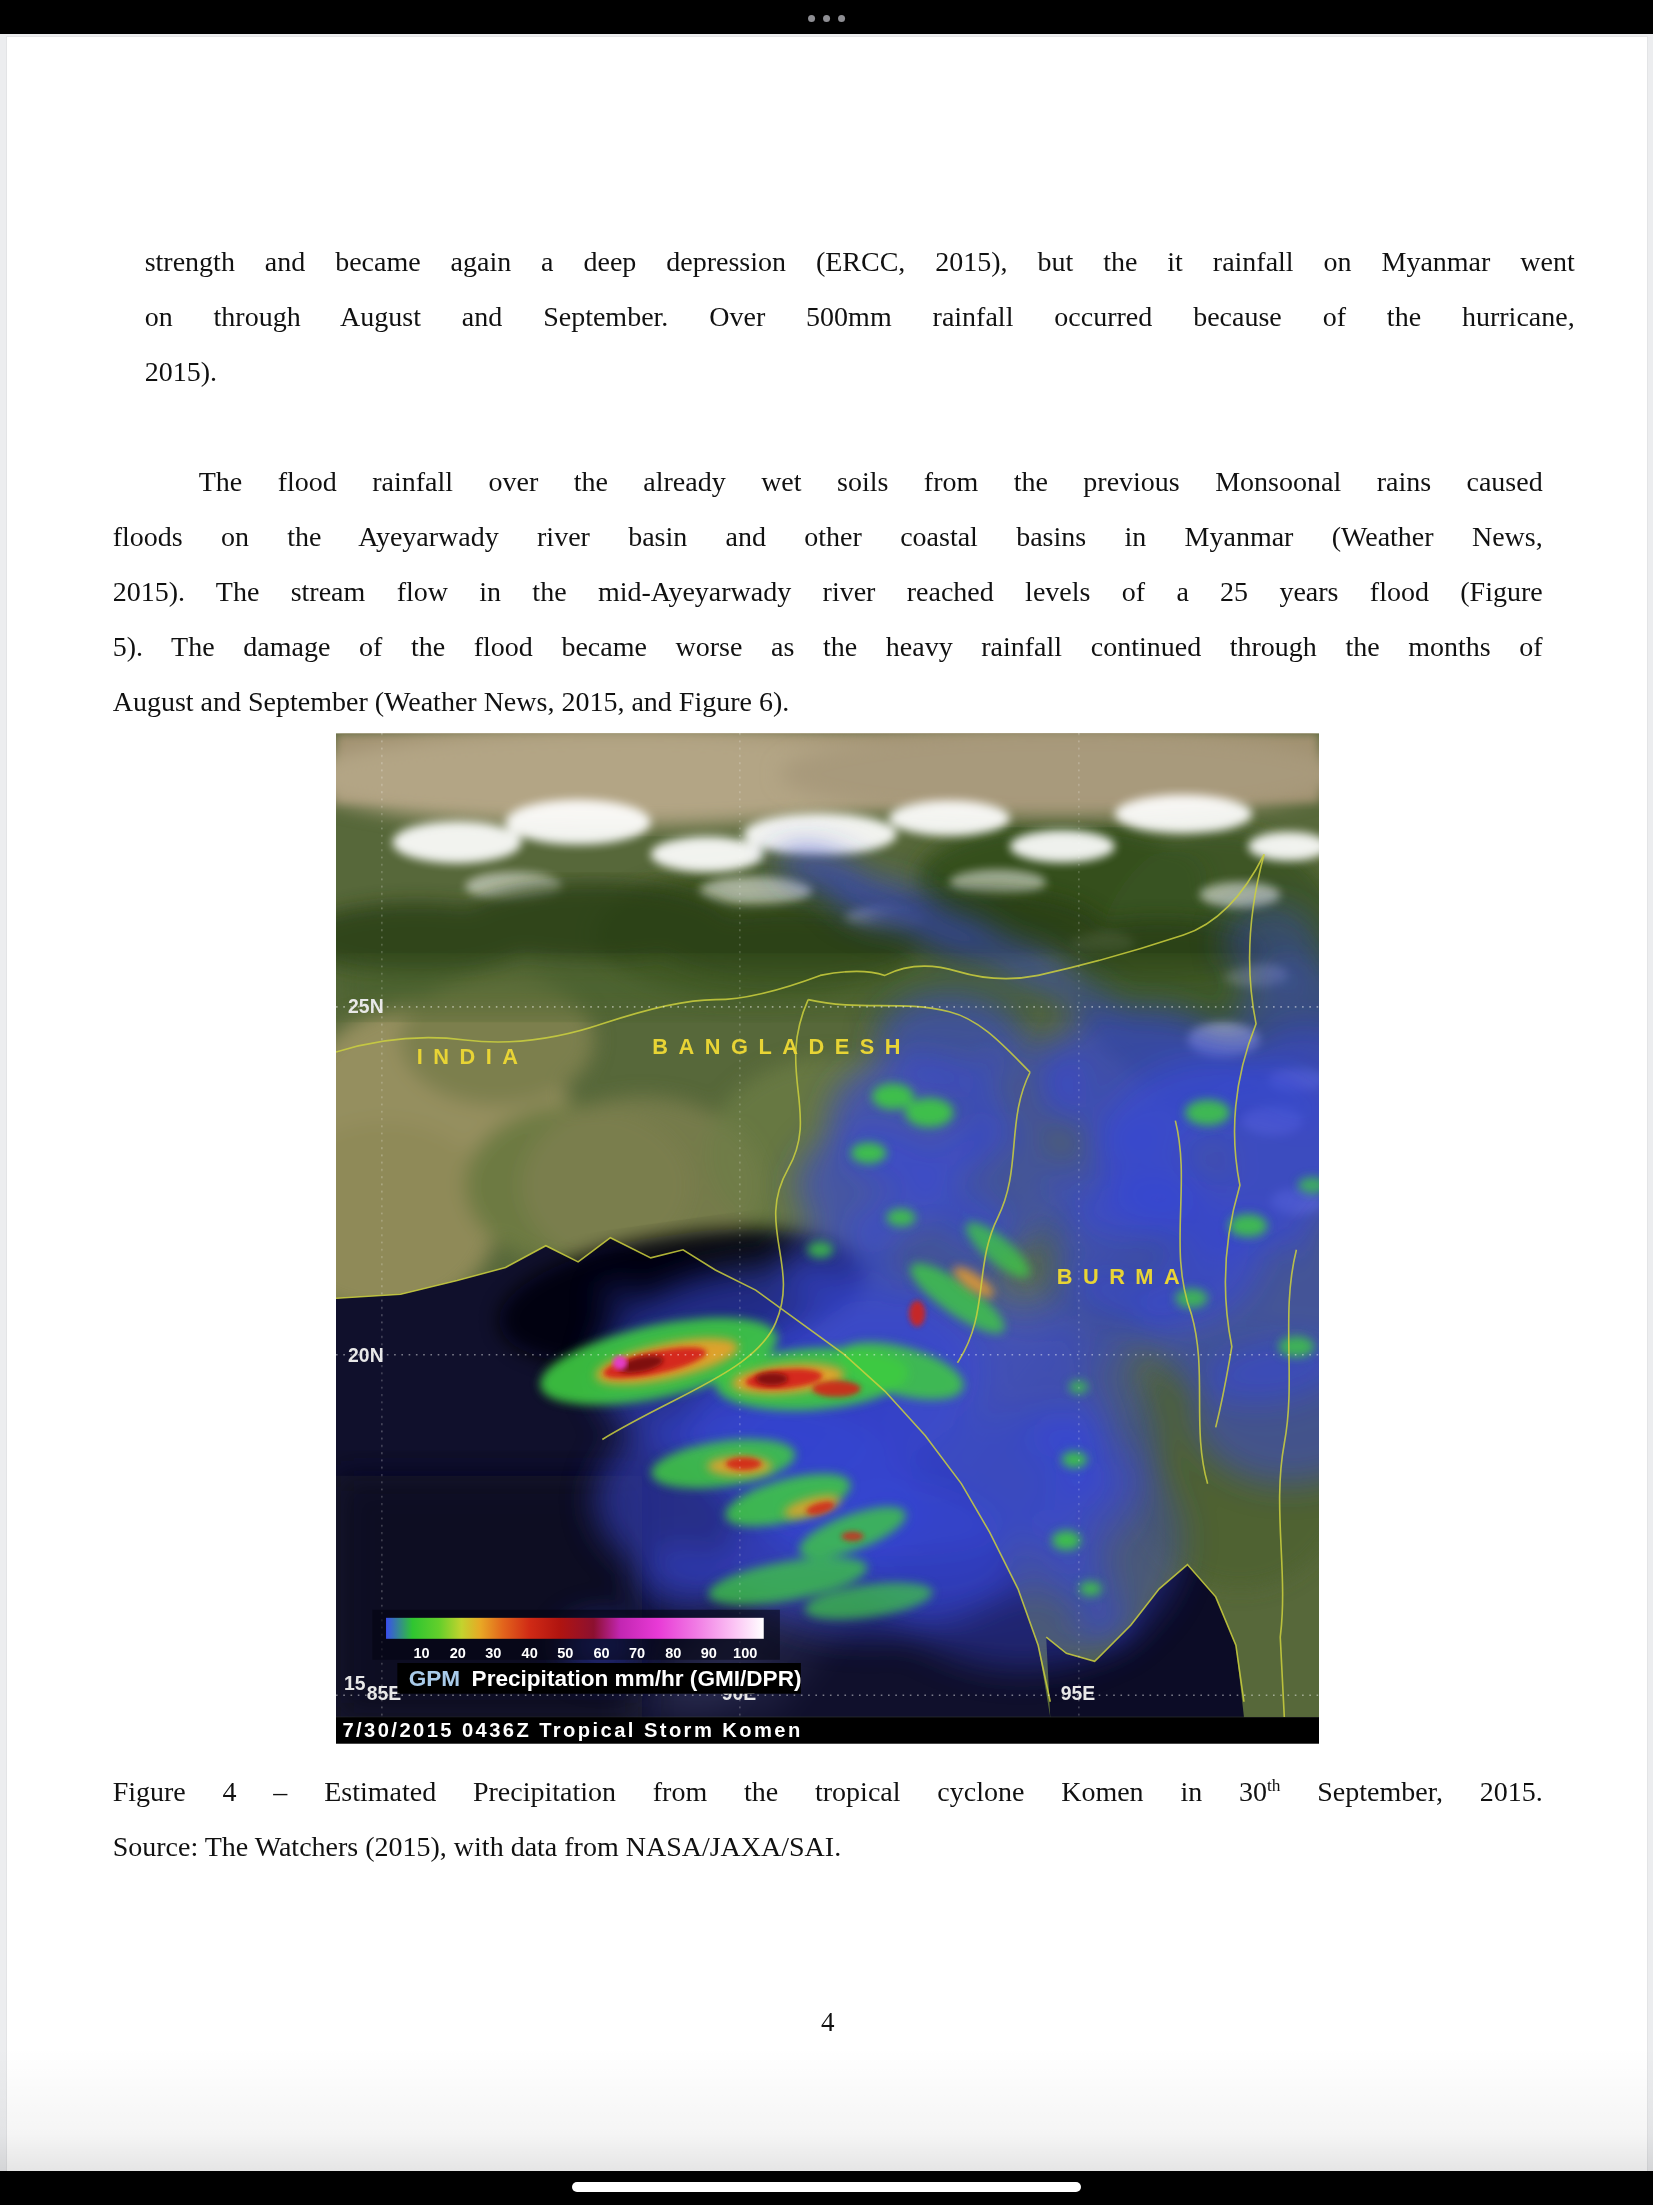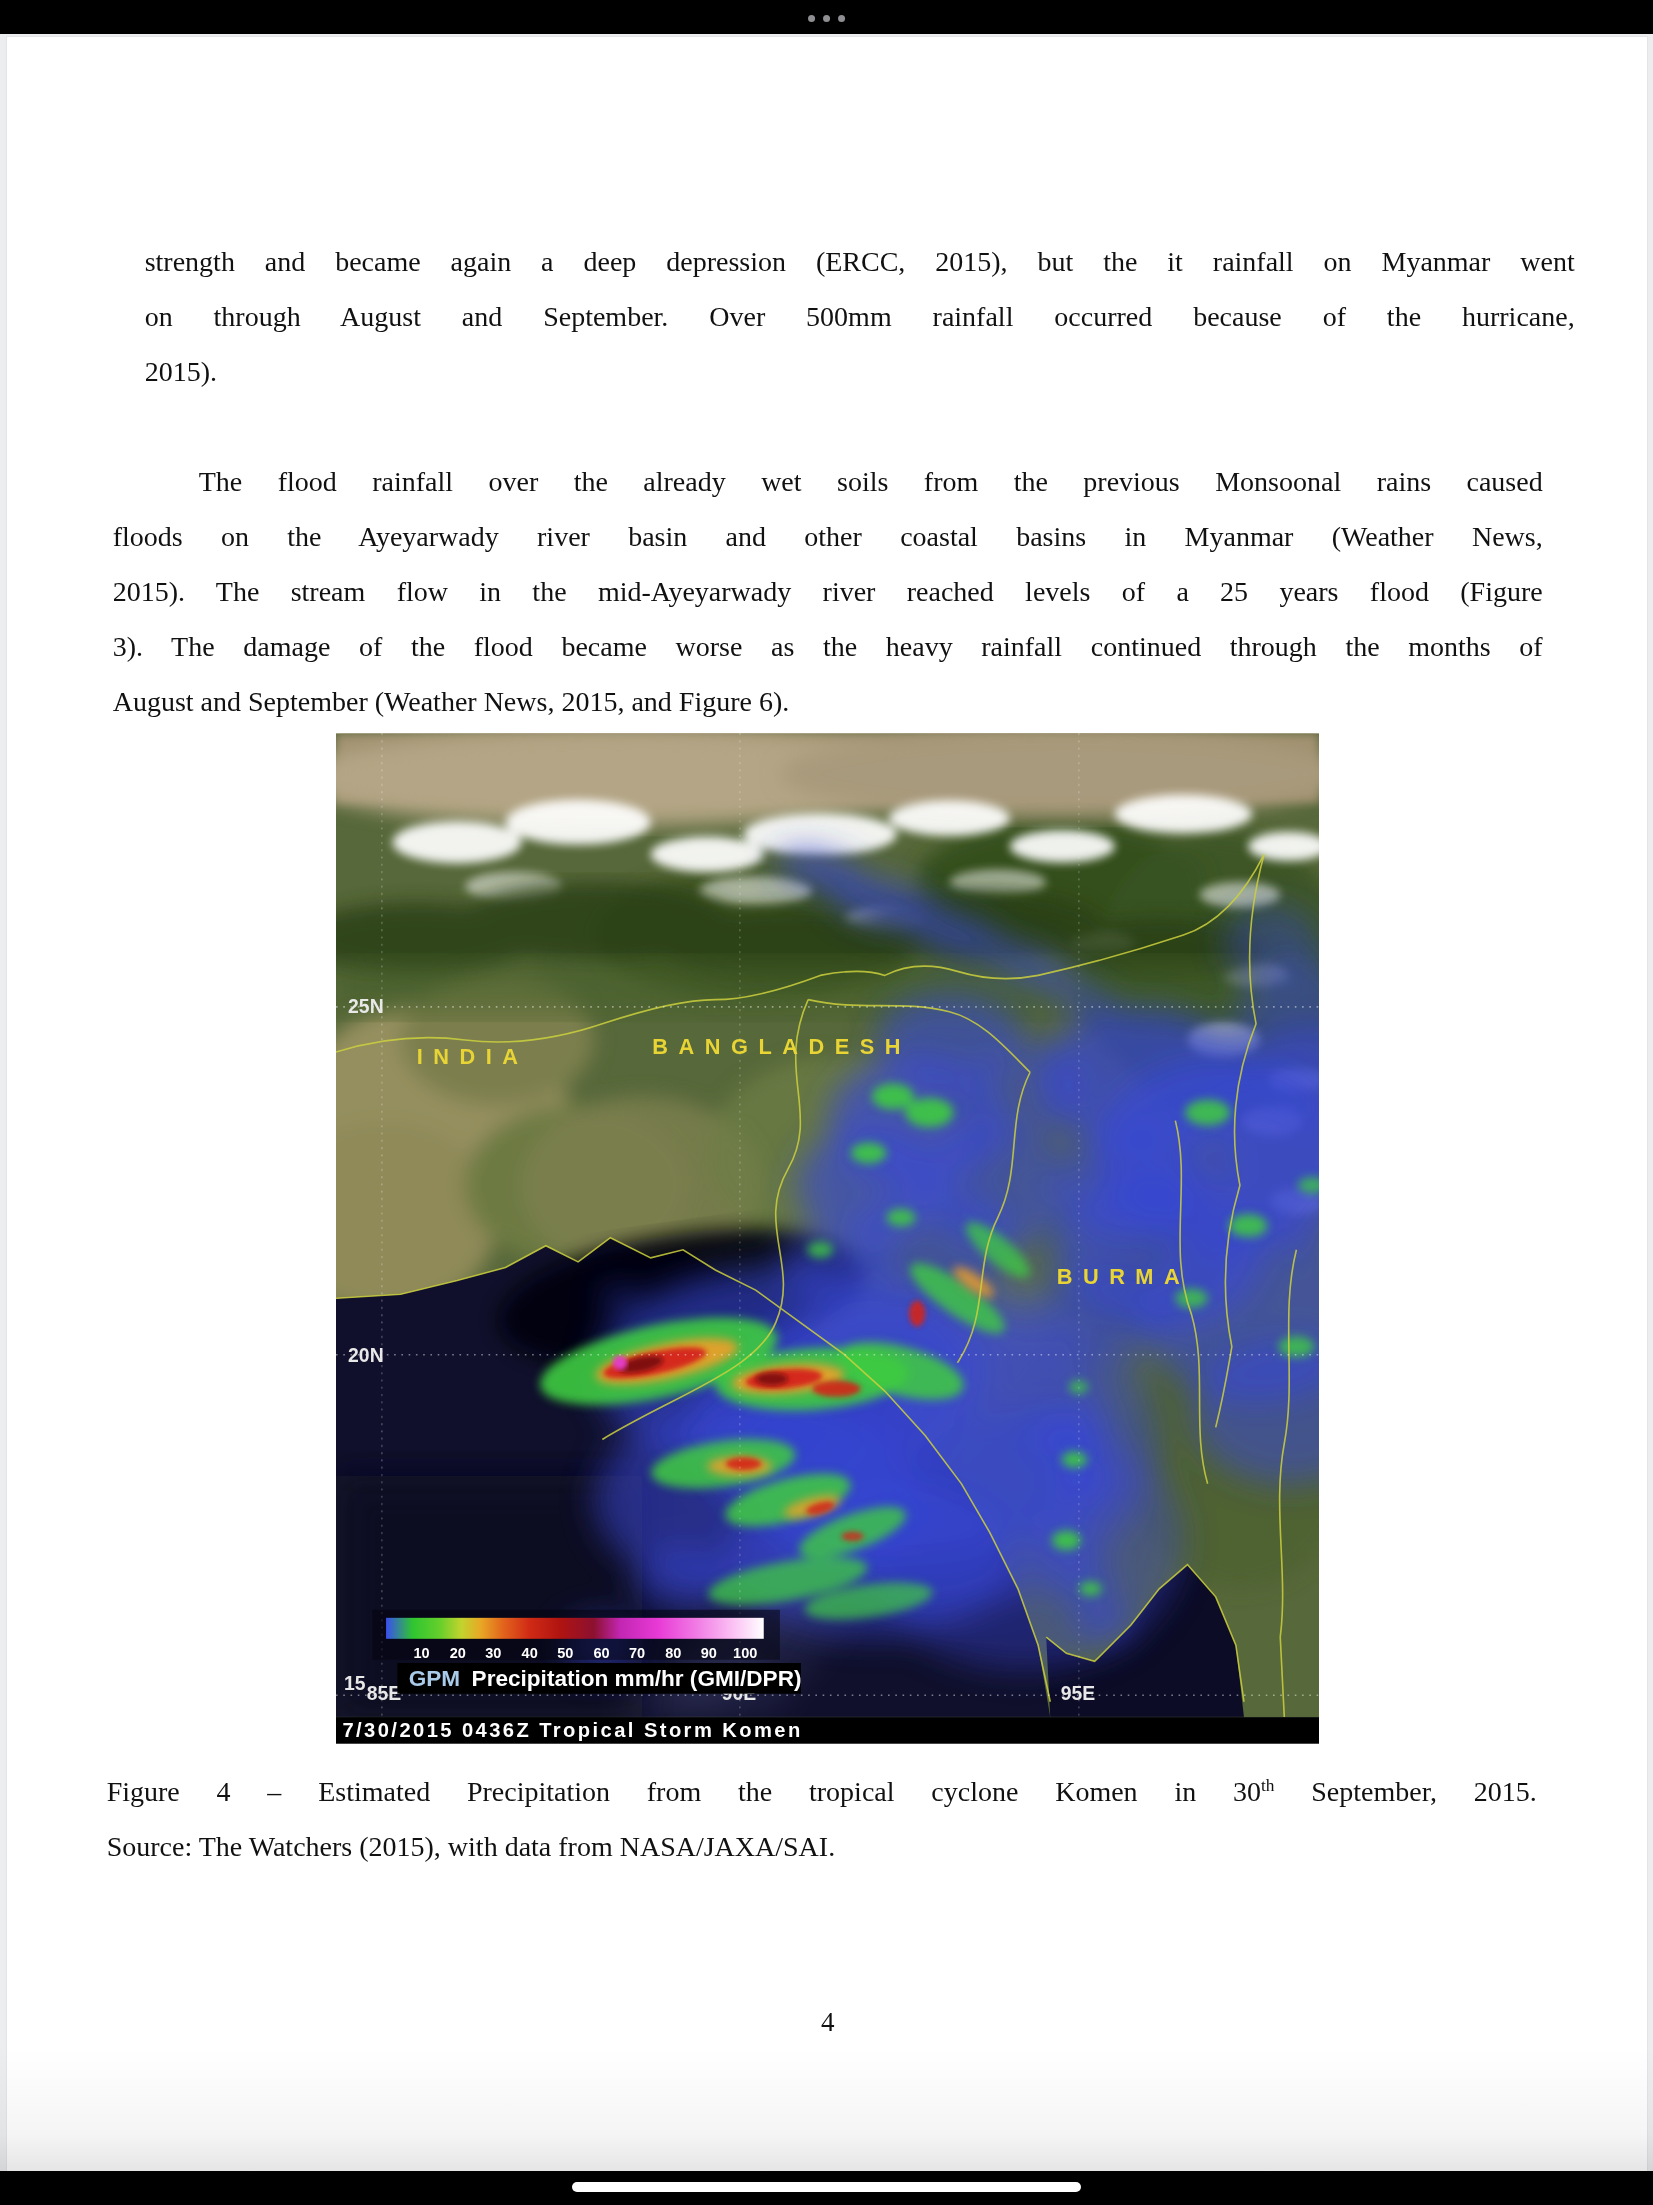--- a/index.html
+++ b/index.html
@@ -15,21 +15,21 @@
   .bodytext{position:absolute;left:106px;width:1430px;font-size:28px;color:#111;}
   .pline{height:55px;line-height:55px;text-align:justify;text-align-last:justify;white-space:nowrap;}
   .pline.last{text-align-last:left;}
   .pline.indent{text-indent:86px;}
   #para1{top:197px;margin-left:32px;}
   #para2{top:417px;}
   
   #figure{position:absolute;left:329px;top:696px;width:983px;height:1011px;}
   #figure svg{display:block;}
   
-  #caption{position:absolute;left:100px;top:1727px;width:1430px;font-size:28px;color:#111;}
+  #caption{position:absolute;left:106px;top:1727px;width:1430px;font-size:28px;color:#111;}
   #caption .cap1{height:55px;line-height:55px;text-align:justify;text-align-last:justify;white-space:nowrap;}
   #caption .cap2{height:55px;line-height:55px;text-align:left;}
   sup.sp{font-size:0.62em;vertical-align:super;line-height:0;}
   
   #pagenum{position:absolute;left:0;top:1970px;width:1642px;text-align:center;font-size:27px;color:#111;}
   
   #edgefade{position:absolute;left:0;top:2047px;width:1653px;height:124px;
             background:linear-gradient(to bottom,rgba(0,0,0,0) 0%,rgba(0,0,0,0.04) 70%,rgba(0,0,0,0.10) 100%);z-index:25;}
   #homebar{position:absolute;left:0;top:2171px;width:1653px;height:34px;background:#000;z-index:30;}
   #homepill{position:absolute;left:572px;top:10.5px;width:509px;height:10.5px;border-radius:5.7px;background:#fff;}
@@ -59,21 +59,21 @@
     <div id="para1" class="bodytext">
       <div class="pline">strength and became again a deep depression (ERCC, 2015), but the it rainfall on Myanmar went</div>
       <div class="pline">on through August and September. Over 500mm rainfall occurred because of the hurricane,</div>
       <div class="pline last">2015).</div>
     </div>
 
     <div id="para2" class="bodytext">
       <div class="pline indent">The flood rainfall over the already wet soils from the previous Monsoonal rains caused</div>
       <div class="pline">floods on the Ayeyarwady river basin and other coastal basins in Myanmar (Weather News,</div>
       <div class="pline">2015). The stream flow in the mid-Ayeyarwady river reached levels of a 25 years flood (Figure</div>
-      <div class="pline">3). The damage of the flood became worse as the heavy rainfall continued through the months of</div>
+      <div class="pline">5). The damage of the flood became worse as the heavy rainfall continued through the months of</div>
       <div class="pline last">August and September (Weather News, 2015, and Figure 6).</div>
     </div>
 
     <div id="figure">
       <svg width="983" height="1011" viewBox="0 0 1218 1252">
         <defs>
           <filter id="b3">
               <feGaussianBlur stdDeviation="3"></feGaussianBlur>
             </filter>
           <filter id="b6">

